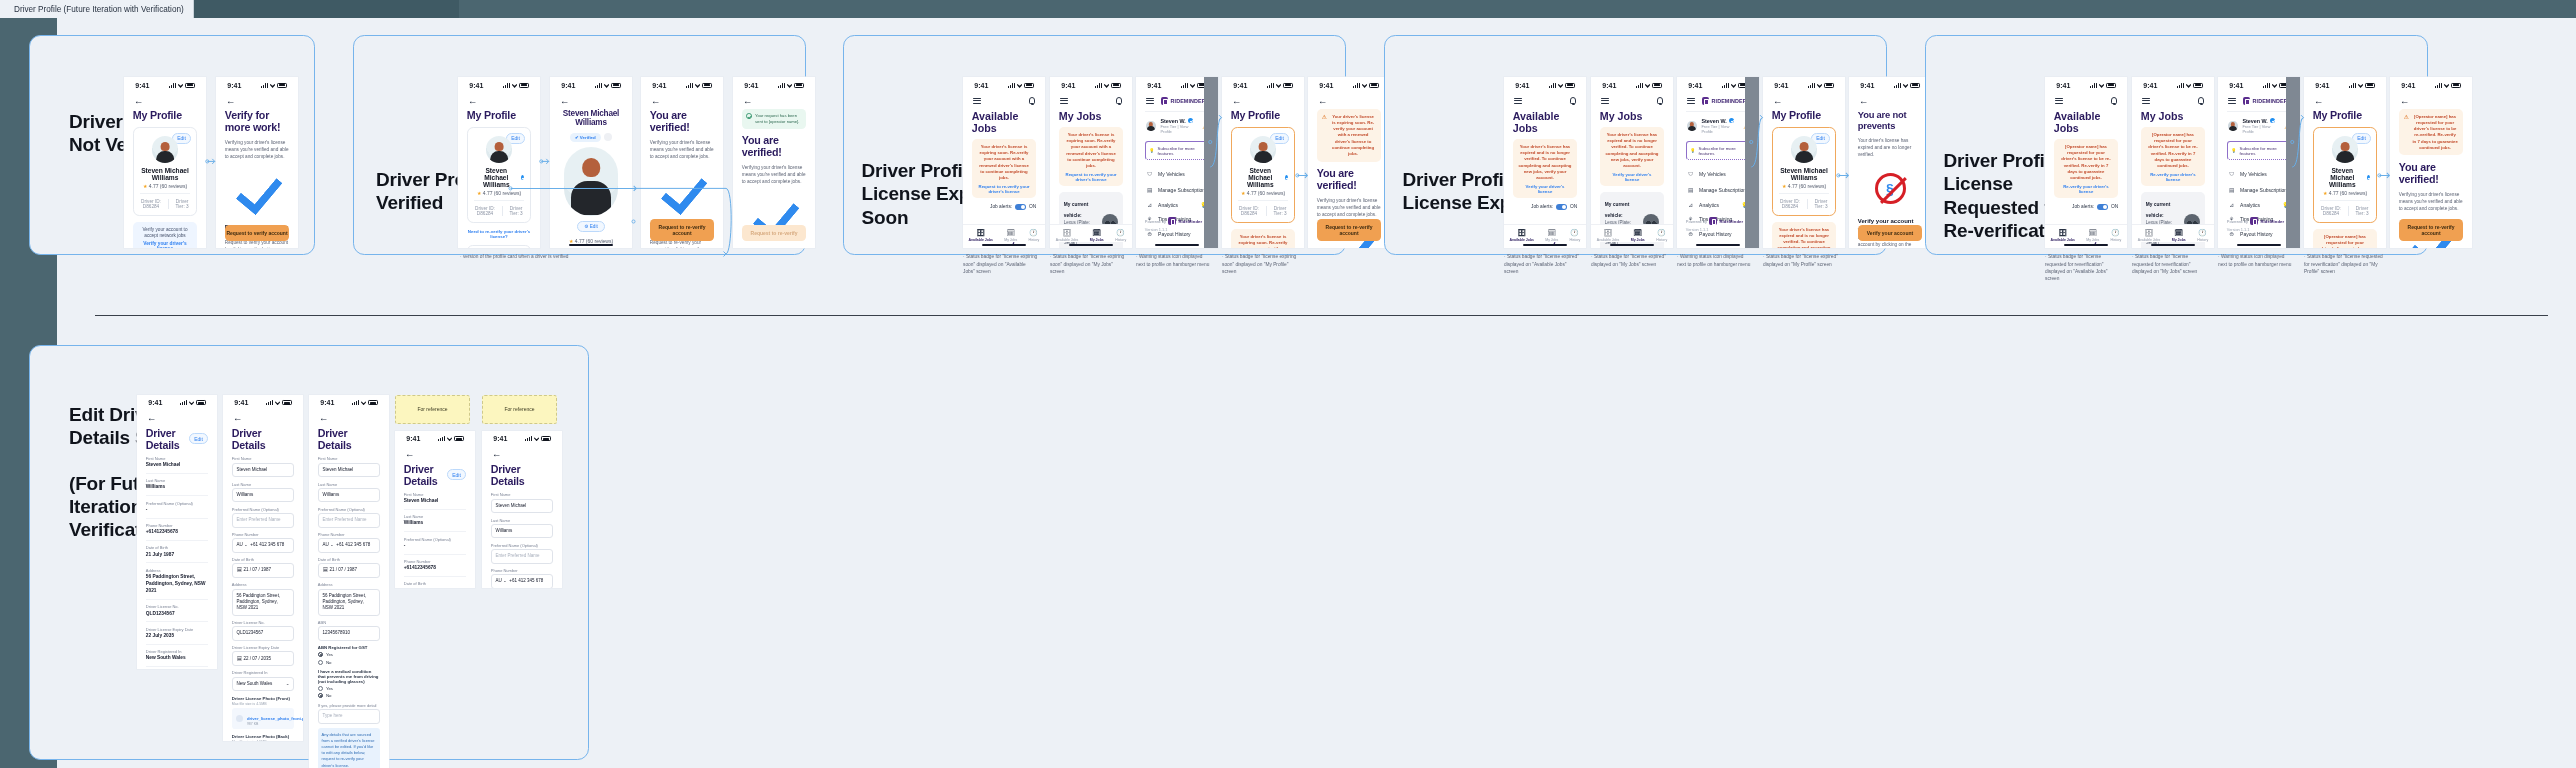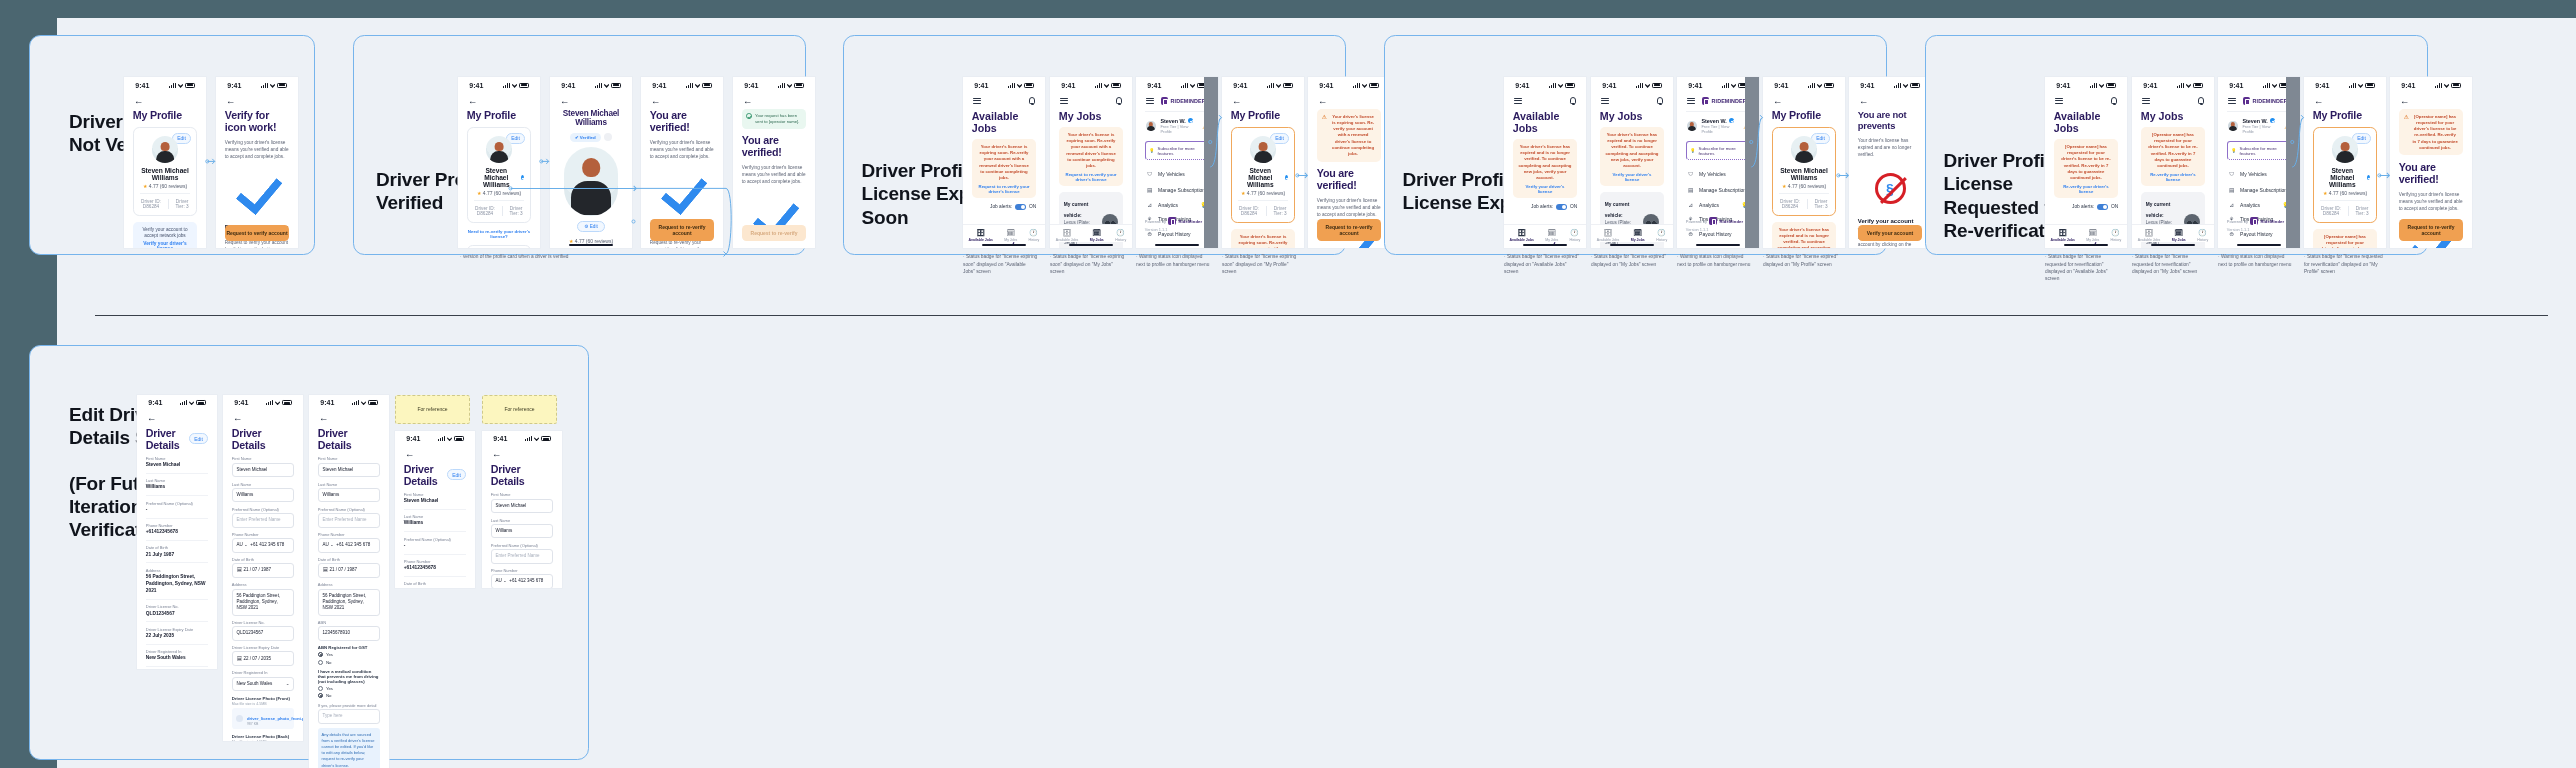--- a/index.html
+++ b/index.html
@@ -227,20 +227,23 @@
   .arrow { position:absolute; pointer-events:none; }
   .arrow svg { display:block; overflow:visible; }
   .scrollable { overflow:hidden; }
 </style>
 </head>
 <body>
 
 <div class="canvas-wrap">
   <div class="left-rail"></div>
 
+  <div class="tabbar">
+    <div class="tab">Driver Profile (Future Iteration with Verification)</div>
+  </div>
 
   <div class="board">
     <div class="row-divider"></div>
     <div id="frames-root">
         <div class="frame" style="left:-28px;top:17.6px;width:286px;height:220px">
     <div class="frame-label" style="left:39px;top:74px">Driver Profile:<br>Not Verified</div>
     <div class="phone scrollable" style="left:94px;top:41px;width:82px;height:171px">
             <div class="ph-inner">
               <div class="statusbar">
     <span>9:41</span>
@@ -282,21 +285,21 @@
                     <i></i>
                     <i></i>
                     <i></i>
                     <i></i>
                   </span>
       <span class="wifi"></span>
       <span class="batt"></span>
     </span>
               </div>
               <div class="backarrow">←</div>
-              <div class="scr-title">Verify for icon work!</div>
+              <div class="scr-title">Verify for more work!</div>
     <div class="lead-p">Verifying your driver's license means you're verified and able to accept and complete jobs.</div>
               <div class="bigcheck"></div>
               <div class="lead-h">Request to verify your driver's license</div>
     <div class="lead-p">Request to verify your account by clicking on the button below.</div>
 
     <div class="cta ">Request to verify account</div>
             </div>
           </div>
           <div class="arrow" style="left:176px;top:121px;width:10px;height:8.8px">
     <svg width="10" height="8.8" viewBox="0 0 16 14">

